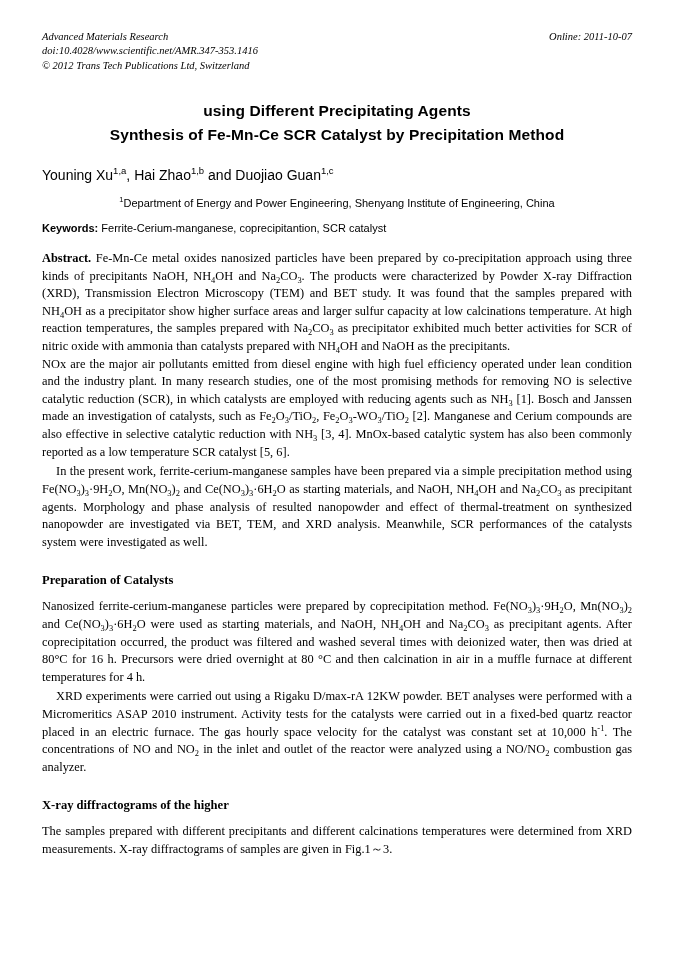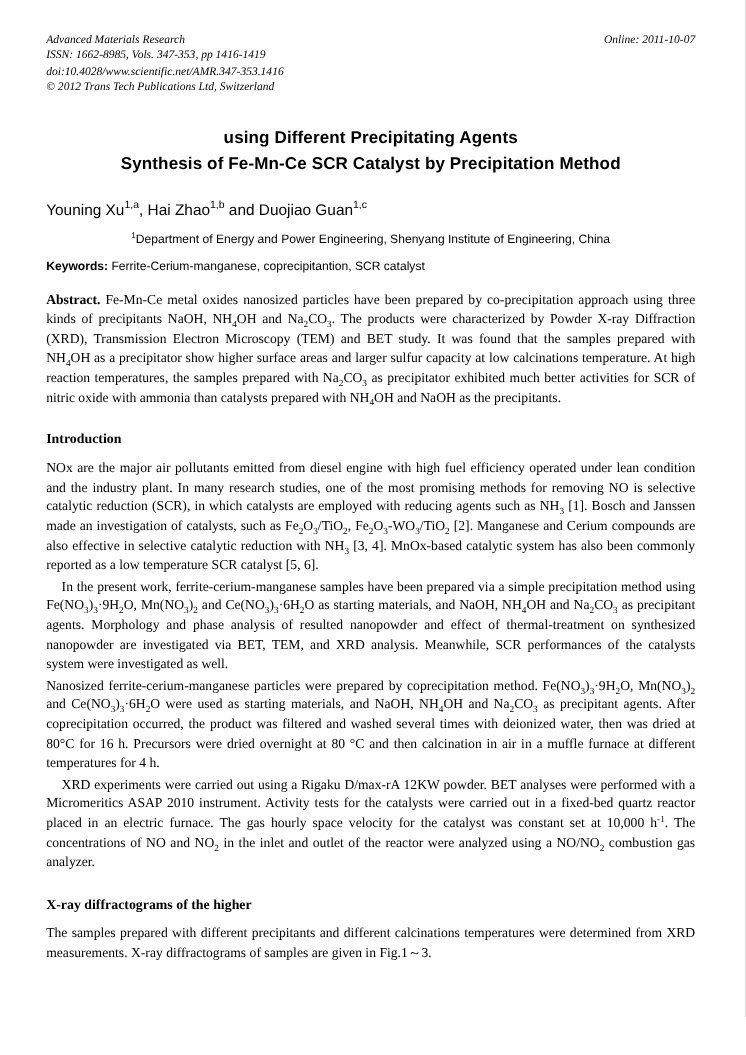--- a/index.html
+++ b/index.html
@@ -90,21 +90,20 @@
   p.indent { text-indent: 14px; }
 </style>
 </head>
 <body>
 
 <div class="page">
 
   <div class="journal-header">
     <div class="left">
       <div>Advanced Materials Research</div>
-      <div>ISSN: 1662-8985, Vols. 347-353, pp 1416-1419</div>
       <div>doi:10.4028/www.scientific.net/AMR.347-353.1416</div>
       <div>© 2012 Trans Tech Publications Ltd, Switzerland</div>
     </div>
     <div class="right">Online: 2011-10-07</div>
   </div>
 
   <div class="title">
     <div>using Different Precipitating Agents</div>
     <div>Synthesis of Fe-Mn-Ce SCR Catalyst by Precipitation Method</div>
   </div>
@@ -120,26 +119,26 @@
 
 
   <div class="keywords">
     <b>Keywords:</b><span> Ferrite-Cerium-manganese, coprecipitantion, SCR catalyst</span>
   </div>
 
   <div class="abstract">
     <b>Abstract.</b><span> Fe-Mn-Ce metal oxides nanosized particles have been prepared by co-precipitation approach using three kinds of precipitants NaOH, NH</span><sub>4</sub><span>OH and Na</span><sub>2</sub><span>CO</span><sub>3</sub><span>. The products were characterized by Powder X-ray Diffraction (XRD), Transmission Electron Microscopy (TEM) and BET study. It was found that the samples prepared with NH</span><sub>4</sub><span>OH as a precipitator show higher surface areas and larger sulfur capacity at low calcinations temperature. At high reaction temperatures, the samples prepared with Na</span><sub>2</sub><span>CO</span><sub>3</sub><span> as precipitator exhibited much better activities for SCR of nitric oxide with ammonia than catalysts prepared with NH</span><sub>4</sub><span>OH and NaOH as the precipitants.</span>
   </div>
 
-  <h2 class="section">Introduction</h2>
 
   <p class="body">NOx are the major air pollutants emitted from diesel engine with high fuel efficiency operated under lean condition and the industry plant. In many research studies, one of the most promising methods for removing NO is selective catalytic reduction (SCR), in which catalysts are employed with reducing agents such as NH<sub>3</sub> [1]. Bosch and Janssen made an investigation of catalysts, such as Fe<sub>2</sub>O<sub>3</sub>/TiO<sub>2</sub>, Fe<sub>2</sub>O<sub>3</sub>-WO<sub>3</sub>/TiO<sub>2</sub> [2]. Manganese and Cerium compounds are also effective in selective catalytic reduction with NH<sub>3</sub> [3, 4]. MnOx-based catalytic system has also been commonly reported as a low temperature SCR catalyst [5, 6].</p>
 
   <p class="body indent">In the present work, ferrite-cerium-manganese samples have been prepared via a simple precipitation method using Fe(NO<sub>3</sub>)<sub>3</sub>·9H<sub>2</sub>O, Mn(NO<sub>3</sub>)<sub>2</sub> and Ce(NO<sub>3</sub>)<sub>3</sub>·6H<sub>2</sub>O as starting materials, and NaOH, NH<sub>4</sub>OH and Na<sub>2</sub>CO<sub>3</sub> as precipitant agents. Morphology and phase analysis of resulted nanopowder and effect of thermal-treatment on synthesized nanopowder are investigated via BET, TEM, and XRD analysis. Meanwhile, SCR performances of the catalysts system were investigated as well.</p>
 
+  <h2 class="section">Preparation of Catalysts</h2>
 
   <p class="body">Nanosized ferrite-cerium-manganese particles were prepared by coprecipitation method. Fe(NO<sub>3</sub>)<sub>3</sub>·9H<sub>2</sub>O, Mn(NO<sub>3</sub>)<sub>2</sub> and Ce(NO<sub>3</sub>)<sub>3</sub>·6H<sub>2</sub>O were used as starting materials, and NaOH, NH<sub>4</sub>OH and Na<sub>2</sub>CO<sub>3</sub> as precipitant agents. After coprecipitation occurred, the product was filtered and washed several times with deionized water, then was dried at 80°C for 16 h. Precursors were dried overnight at 80 °C and then calcination in air in a muffle furnace at different temperatures for 4 h.</p>
 
   <p class="body indent">XRD experiments were carried out using a Rigaku D/max-rA 12KW powder. BET analyses were performed with a Micromeritics ASAP 2010 instrument. Activity tests for the catalysts were carried out in a fixed-bed quartz reactor placed in an electric furnace. The gas hourly space velocity for the catalyst was constant set at 10,000 h<sup>-1</sup>. The concentrations of NO and NO<sub>2</sub> in the inlet and outlet of the reactor were analyzed using a NO/NO<sub>2</sub> combustion gas analyzer.</p>
 
   <h2 class="section">X-ray diffractograms of the higher</h2>
 
   <p class="body">The samples prepared with different precipitants and different calcinations temperatures were determined from XRD measurements. X-ray diffractograms of samples are given in Fig.1～3.</p>
 
 </div>

